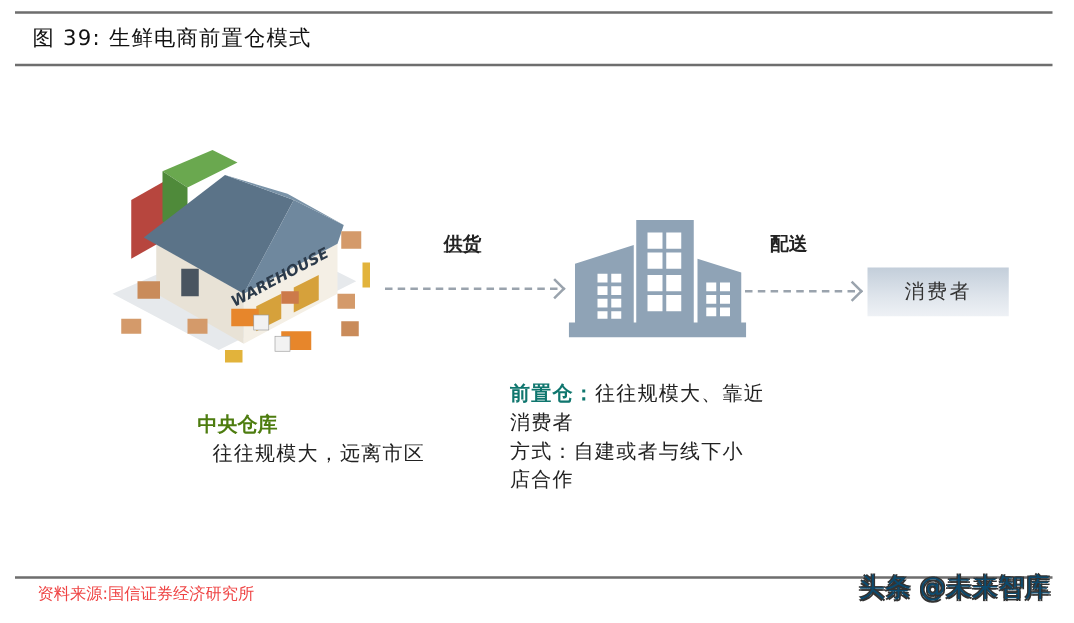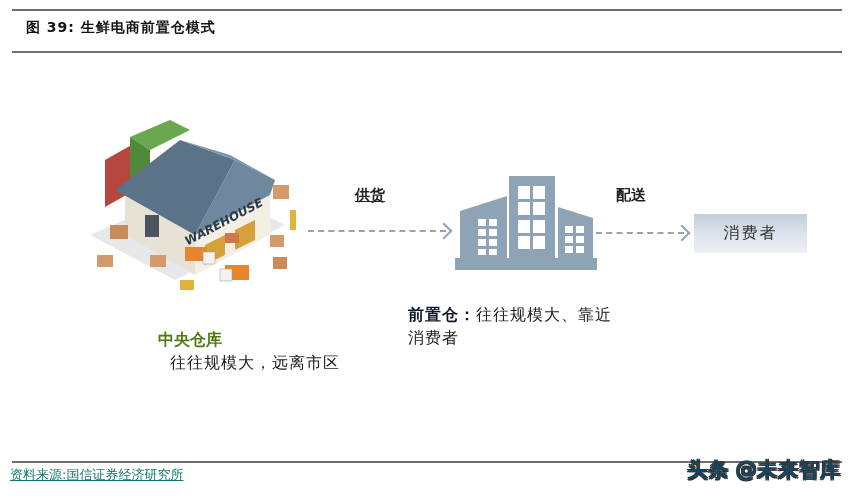--- a/index.html
+++ b/index.html
@@ -1,31 +1,31 @@
 <!DOCTYPE html>
 <html><head>
 <meta charset="utf-8">
 <style>
   html, body { margin:0; padding:0; background:#ffffff; }
   body { width:859px; height:498px; position:relative; overflow:hidden;
          font-family:"DejaVu Sans", sans-serif; color:#1a1a1a; }
   .rule { position:absolute; left:12px; width:830px; height:2px; background:#6e6e6e; }
-  .title { position:absolute; left:26px; top:19px; font-size:14px; font-weight:bold; letter-spacing:1px; color:#111;text-align:right; }
+  .title { position:absolute; left:26px; top:19px; font-size:17px; font-weight:normal; letter-spacing:1px; color:#111;text-align:right; }
   .abs { position:absolute; }
   .lbl { font-size:15px; font-weight:bold; color:#222; }
   .dash { position:absolute; height:0; border-top:2px dashed #9aa3ad; }
   .arrowhead { position:absolute; width:10px; height:10px; border-top:2px solid #9aa3ad; border-right:2px solid #9aa3ad; transform:rotate(45deg); }
   .consumer { position:absolute; left:694px; top:214px; width:113px; height:39px;
               background:linear-gradient(180deg,#c3ceda 0%,#dfe5ec 60%,#eef1f5 100%);
               display:flex; align-items:center; justify-content:center; font-size:16px; color:#333; letter-spacing:2px; }
   .central-name { position:absolute; left:40px; width:300px; top:330px; text-align:center; font-size:16px; font-weight:bold; color:#4d7c0f; }
   .central-desc { position:absolute; left:40px; width:300px; top:353px; text-align:right; font-size:16px; color:#222; letter-spacing:1px; }
   .front { position:absolute; left:408px; top:303px; width:240px; font-size:16px; line-height:23px; color:#222; letter-spacing:1px; }
-  .front b { color:#0f172a; }
-  .source { position:absolute; left:10px; top:466px; font-size:13px; color:#0f766e;text-decoration:underline; }
+  .front b { color:#0f766e; }
+  .source { position:absolute; left:30px; top:466px; font-size:13px; color:#ef4444; }
   .watermark { position:absolute; left:687px; top:456px; font-size:21px; color:#0c4a6e;
                text-shadow:-1px -1px 0 #333,1px -1px 0 #333,-1px 1px 0 #333,1px 1px 0 #333; letter-spacing:0px; }
 </style>
 </head>
 <body>
 
 <div class="rule" style="top:9px;"></div>
 <div class="title">图 39: 生鲜电商前置仓模式</div>
 <div class="rule" style="top:51px;"></div>
 
@@ -111,17 +111,19 @@
 <div class="dash" style="left:596px; top:232px; width:88px;"></div>
 <div class="arrowhead" style="left:676px; top:227px;"></div>
 
 <div class="consumer">
   <span>消费者</span>
 </div>
 
 <div class="front">
   <div><b>前置仓：</b><span>往往规模大、靠近</span></div>
   <div>消费者</div>
+  <div>方式：自建或者与线下小</div>
+  <div>店合作</div>
 </div>
 
 <div class="rule" style="top:461px;"></div>
 <div class="source">资料来源:国信证券经济研究所</div>
 <div class="watermark">头条 @未来智库</div>
 
 </body></html>

